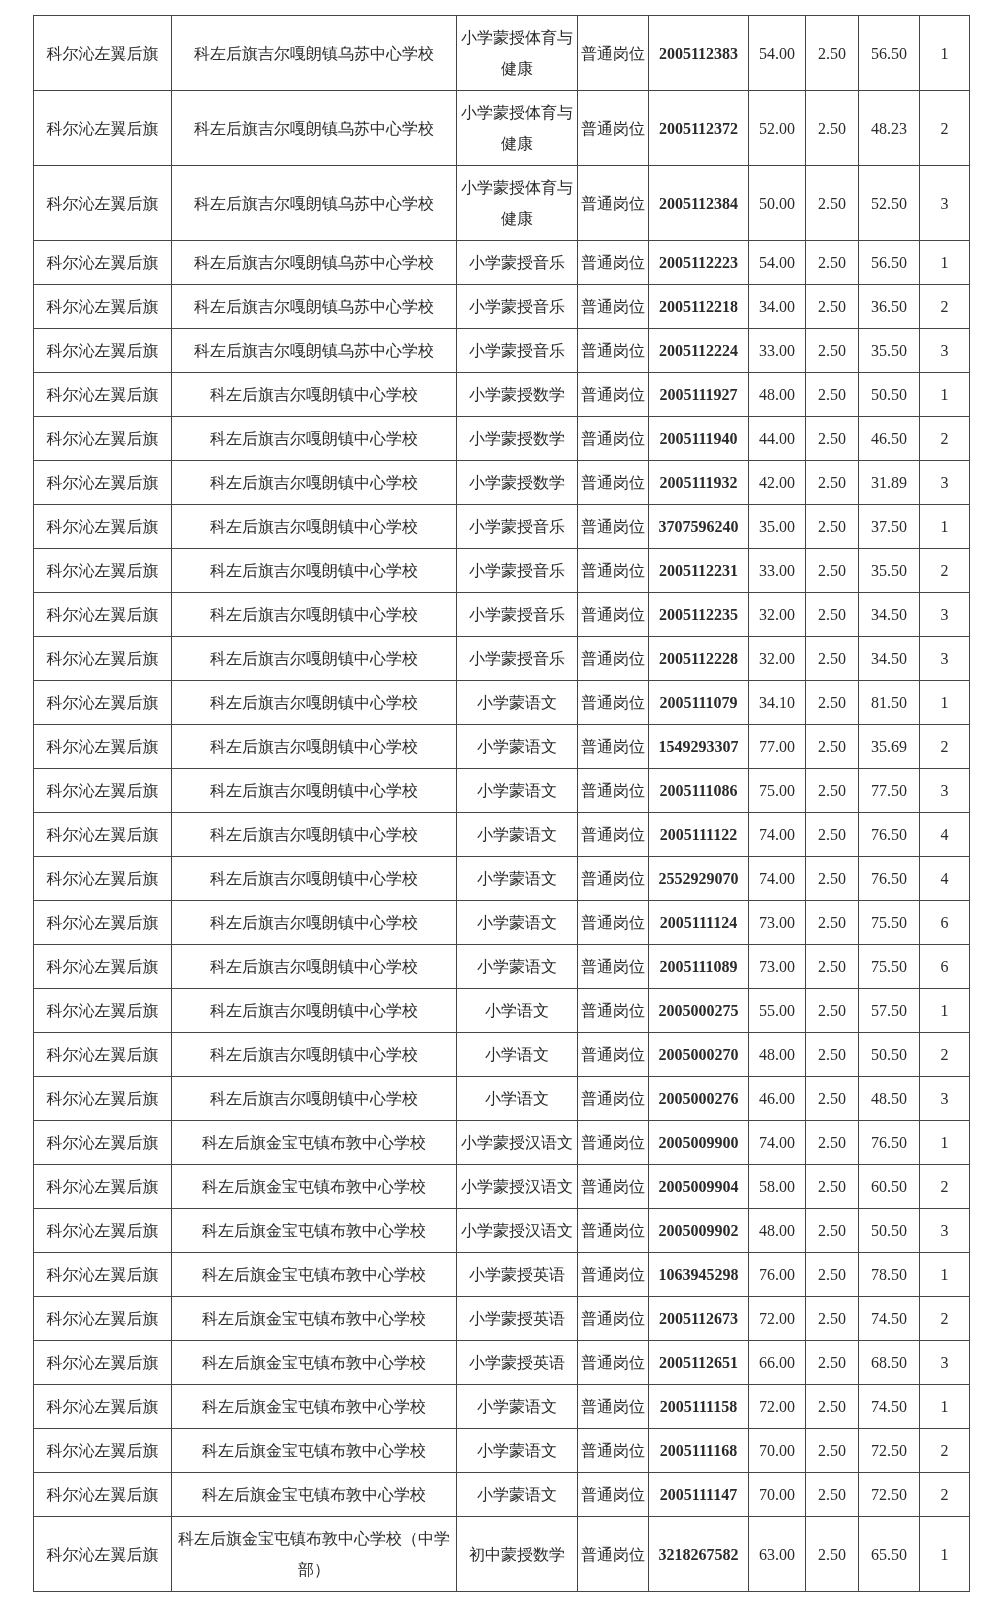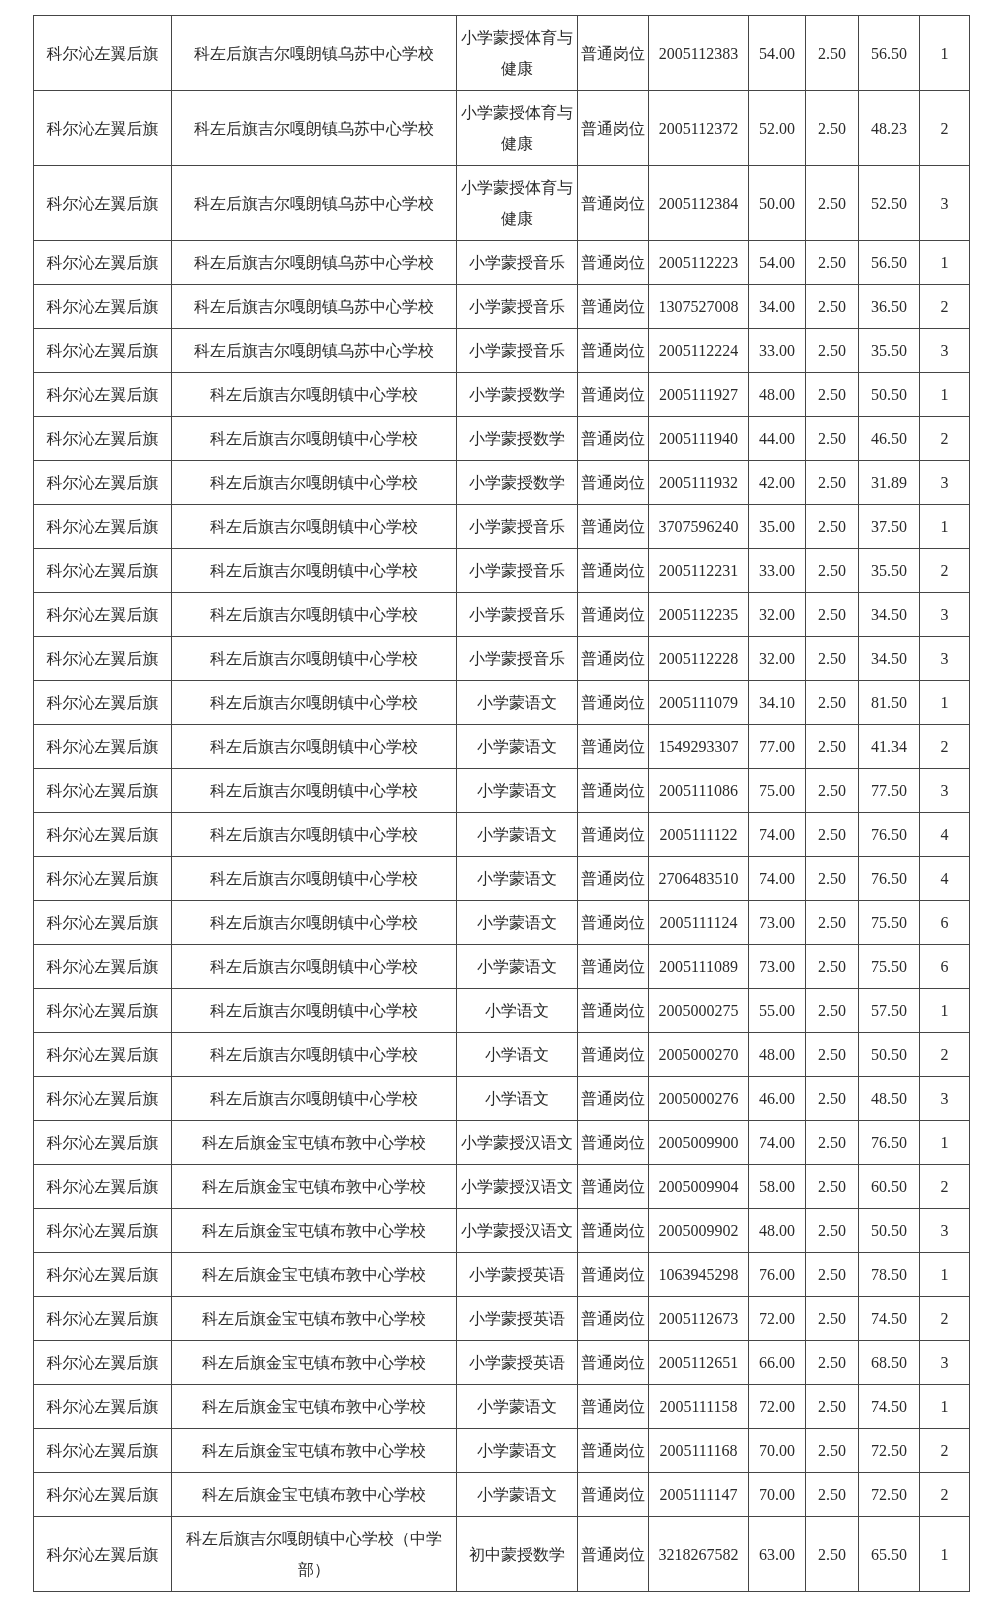--- a/index.html
+++ b/index.html
@@ -30,20 +30,21 @@
     line-height: 31px;
     padding: 6px 2px;
     word-break: break-all;
     color: #2a2a2a;
   }
   td.col-school {
     padding: 6px 8px;
   }
   td.col-candidate-id {
     letter-spacing: 0px;
+    font-weight: bold;
   }
 </style>
 </head>
 <body>
 
 <table class="score-table">
   <colgroup>
     <col style="width:138px">
     <col style="width:285px">
     <col style="width:121px">
@@ -97,21 +98,21 @@
         <td class="col-written-score">54.00</td>
         <td class="col-policy-bonus">2.50</td>
         <td class="col-total-score">56.50</td>
         <td class="col-rank">1</td>
       </tr>
       <tr>
         <td class="col-region">科尔沁左翼后旗</td>
         <td class="col-school">科左后旗吉尔嘎朗镇乌苏中心学校</td>
         <td class="col-subject">小学蒙授音乐</td>
         <td class="col-post-type">普通岗位</td>
-        <td class="col-candidate-id">1307527008</td>
+        <td class="col-candidate-id">2005112218</td>
         <td class="col-written-score">34.00</td>
         <td class="col-policy-bonus">2.50</td>
         <td class="col-total-score">36.50</td>
         <td class="col-rank">2</td>
       </tr>
       <tr>
         <td class="col-region">科尔沁左翼后旗</td>
         <td class="col-school">科左后旗吉尔嘎朗镇乌苏中心学校</td>
         <td class="col-subject">小学蒙授音乐</td>
         <td class="col-post-type">普通岗位</td>
@@ -210,21 +211,21 @@
         <td class="col-rank">1</td>
       </tr>
       <tr>
         <td class="col-region">科尔沁左翼后旗</td>
         <td class="col-school">科左后旗吉尔嘎朗镇中心学校</td>
         <td class="col-subject">小学蒙语文</td>
         <td class="col-post-type">普通岗位</td>
         <td class="col-candidate-id">1549293307</td>
         <td class="col-written-score">77.00</td>
         <td class="col-policy-bonus">2.50</td>
-        <td class="col-total-score">41.34</td>
+        <td class="col-total-score">35.69</td>
         <td class="col-rank">2</td>
       </tr>
       <tr>
         <td class="col-region">科尔沁左翼后旗</td>
         <td class="col-school">科左后旗吉尔嘎朗镇中心学校</td>
         <td class="col-subject">小学蒙语文</td>
         <td class="col-post-type">普通岗位</td>
         <td class="col-candidate-id">2005111086</td>
         <td class="col-written-score">75.00</td>
         <td class="col-policy-bonus">2.50</td>
@@ -240,21 +241,21 @@
         <td class="col-written-score">74.00</td>
         <td class="col-policy-bonus">2.50</td>
         <td class="col-total-score">76.50</td>
         <td class="col-rank">4</td>
       </tr>
       <tr>
         <td class="col-region">科尔沁左翼后旗</td>
         <td class="col-school">科左后旗吉尔嘎朗镇中心学校</td>
         <td class="col-subject">小学蒙语文</td>
         <td class="col-post-type">普通岗位</td>
-        <td class="col-candidate-id">2706483510</td>
+        <td class="col-candidate-id">2552929070</td>
         <td class="col-written-score">74.00</td>
         <td class="col-policy-bonus">2.50</td>
         <td class="col-total-score">76.50</td>
         <td class="col-rank">4</td>
       </tr>
       <tr>
         <td class="col-region">科尔沁左翼后旗</td>
         <td class="col-school">科左后旗吉尔嘎朗镇中心学校</td>
         <td class="col-subject">小学蒙语文</td>
         <td class="col-post-type">普通岗位</td>
@@ -402,21 +403,21 @@
         <td class="col-subject">小学蒙语文</td>
         <td class="col-post-type">普通岗位</td>
         <td class="col-candidate-id">2005111147</td>
         <td class="col-written-score">70.00</td>
         <td class="col-policy-bonus">2.50</td>
         <td class="col-total-score">72.50</td>
         <td class="col-rank">2</td>
       </tr>
       <tr>
         <td class="col-region">科尔沁左翼后旗</td>
-        <td class="col-school">科左后旗吉尔嘎朗镇中心学校（中学部）</td>
+        <td class="col-school">科左后旗金宝屯镇布敦中心学校（中学部）</td>
         <td class="col-subject">初中蒙授数学</td>
         <td class="col-post-type">普通岗位</td>
         <td class="col-candidate-id">3218267582</td>
         <td class="col-written-score">63.00</td>
         <td class="col-policy-bonus">2.50</td>
         <td class="col-total-score">65.50</td>
         <td class="col-rank">1</td>
       </tr>
     </tbody>
 </table>

